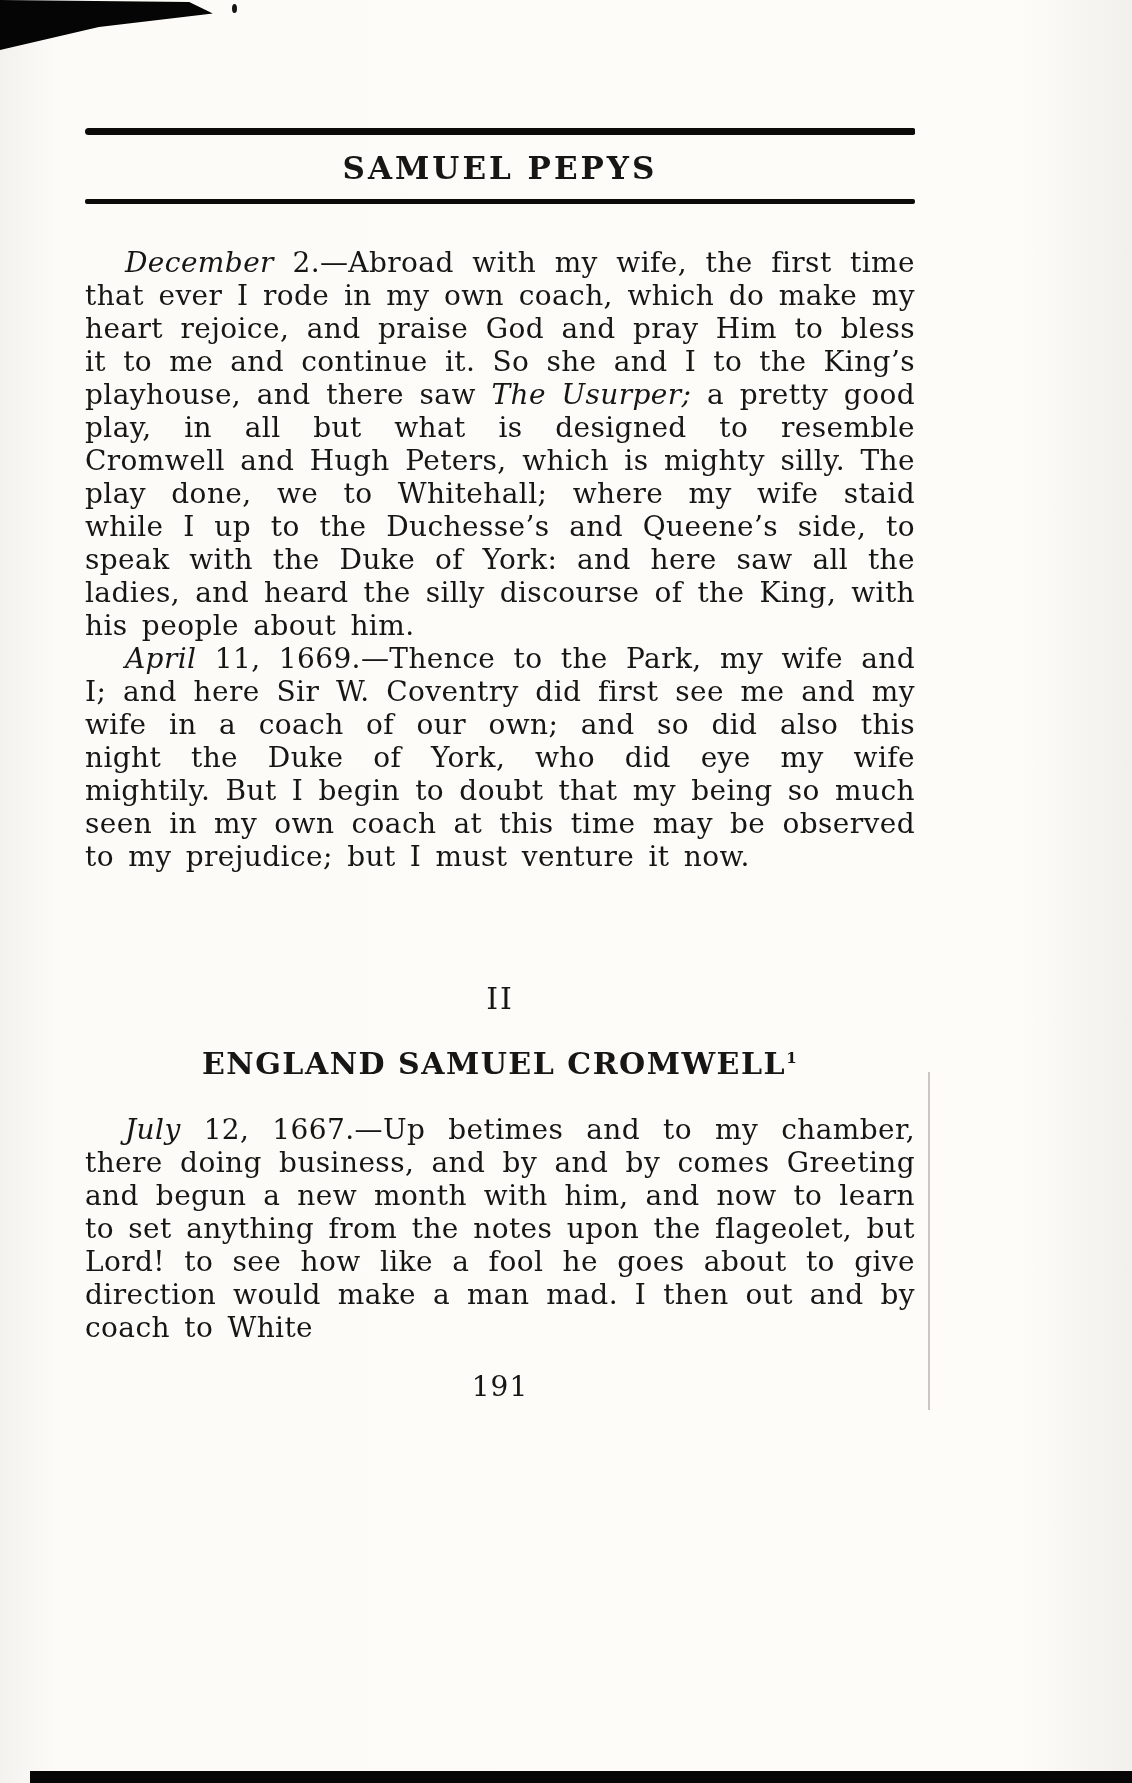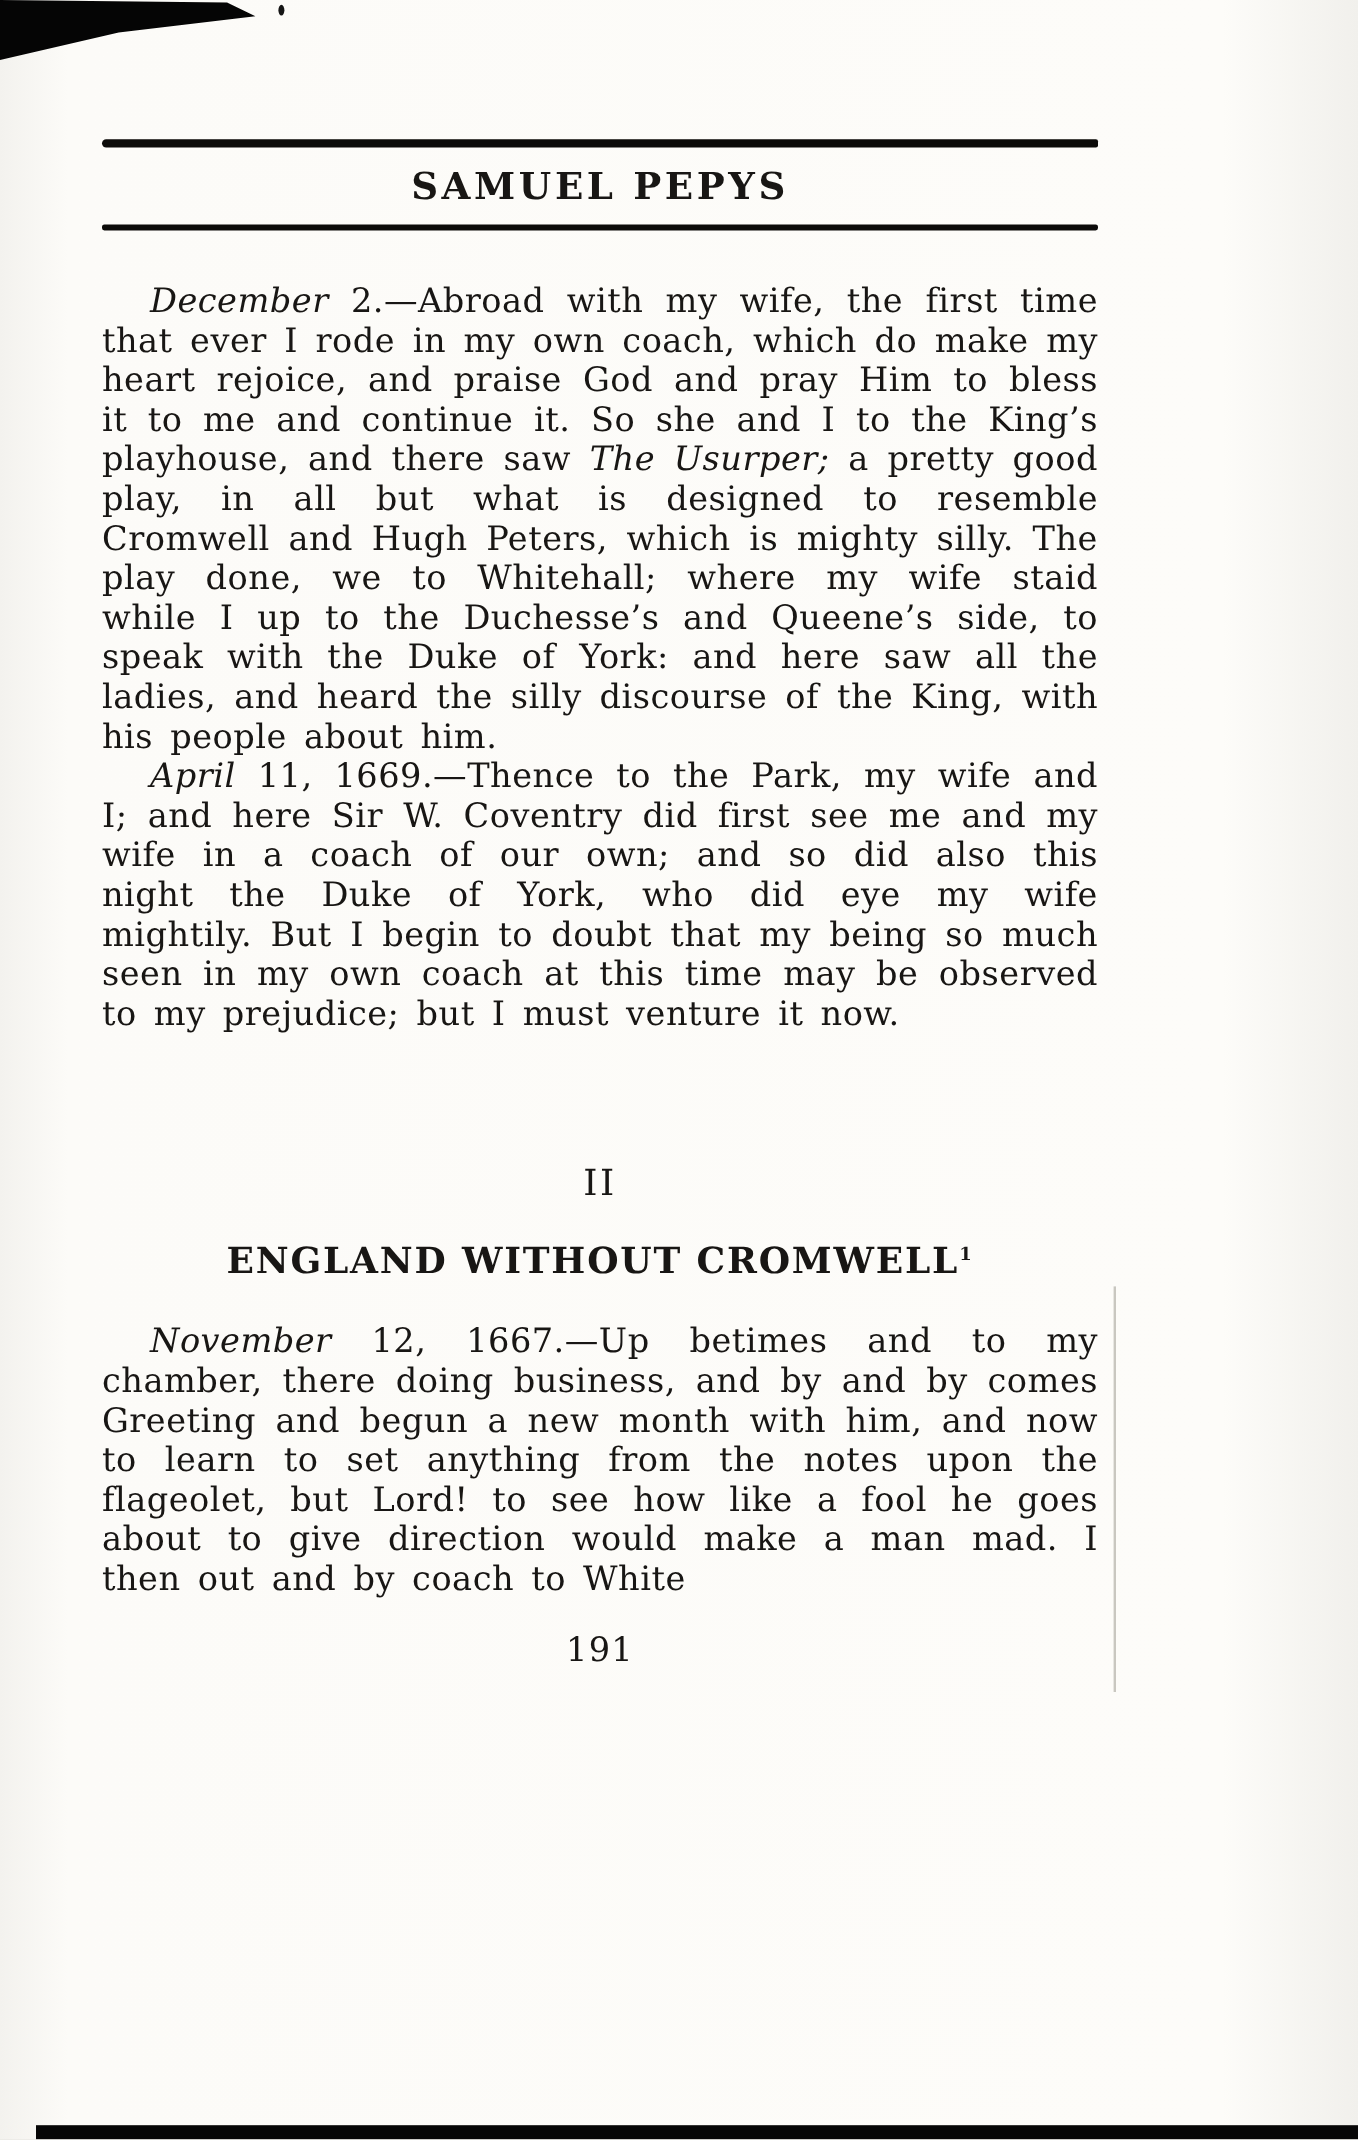--- a/index.html
+++ b/index.html
@@ -13,21 +13,21 @@
     position: relative;
     width: 1132px;
     height: 1783px;
     overflow: hidden;
     background: linear-gradient(90deg, #f3f2ee 0%, #fcfbf8 5%, #fdfcf9 90%, #f1f0ec 100%);
     color: #181614;
   }
   .content {
     position: absolute;
     left: 85px;
-    top: 4px;
+    top: 16px;
     width: 830px;
   }
   .rule { background: #0c0b09; }
   .rule-top {
     height: 7px;
     margin-top: 112px;
     border-radius: 4px 2px 2px 4px;
   }
   .rule-under {
     height: 5px;
@@ -123,23 +123,23 @@
     <h1 class="header-title">SAMUEL PEPYS</h1>
 
     <div class="rule rule-under"></div>
 
     <p class="body-para para-1"><span class="italic">December</span><span> 2.—Abroad with my wife, the first time that ever I rode in my own coach, which do make my heart rejoice, and praise God and pray Him to bless it to me and continue it. So she and I to the King’s playhouse, and there saw </span><span class="italic">The Usurper;</span><span> a pretty good play, in all but what is designed to resemble Cromwell and Hugh Peters, which is mighty silly. The play done, we to Whitehall; where my wife staid while I up to the Duchesse’s and Queene’s side, to speak with the Duke of York: and here saw all the ladies, and heard the silly discourse of the King, with his people about him.</span></p>
 
     <p class="body-para"><span class="italic">April</span><span> 11, 1669.—Thence to the Park, my wife and I; and here Sir W. Coventry did first see me and my wife in a coach of our own; and so did also this night the Duke of York, who did eye my wife mightily. But I begin to doubt that my being so much seen in my own coach at this time may be observed to my prejudice; but I must venture it now.</span></p>
 
     <div class="section-number">II</div>
 
-    <h2 class="chapter-title"><span>ENGLAND WITHOUT CROMWELL</span><sup>1</sup></h2>
+    <h2 class="chapter-title"><span>ENGLAND SAMUEL CROMWELL</span><sup>1</sup></h2>
 
-    <p class="body-para para-3"><span class="italic">November</span><span> 12, 1667.—Up betimes and to my chamber, there doing business, and by and by comes Greeting and begun a new month with him, and now to learn to set anything from the notes upon the flageolet, but Lord! to see how like a fool he goes about to give direction would make a man mad. I then out and by coach to White</span></p>
+    <p class="body-para para-3"><span class="italic">July</span><span> 12, 1667.—Up betimes and to my chamber, there doing business, and by and by comes Greeting and begun a new month with him, and now to learn to set anything from the notes upon the flageolet, but Lord! to see how like a fool he goes about to give direction would make a man mad. I then out and by coach to White</span></p>
 
 
     <div class="page-number">191</div>
 
   </div>
 
   <div class="edge-line"></div>
   <div class="bottom-bar"></div>
 
 </div>

